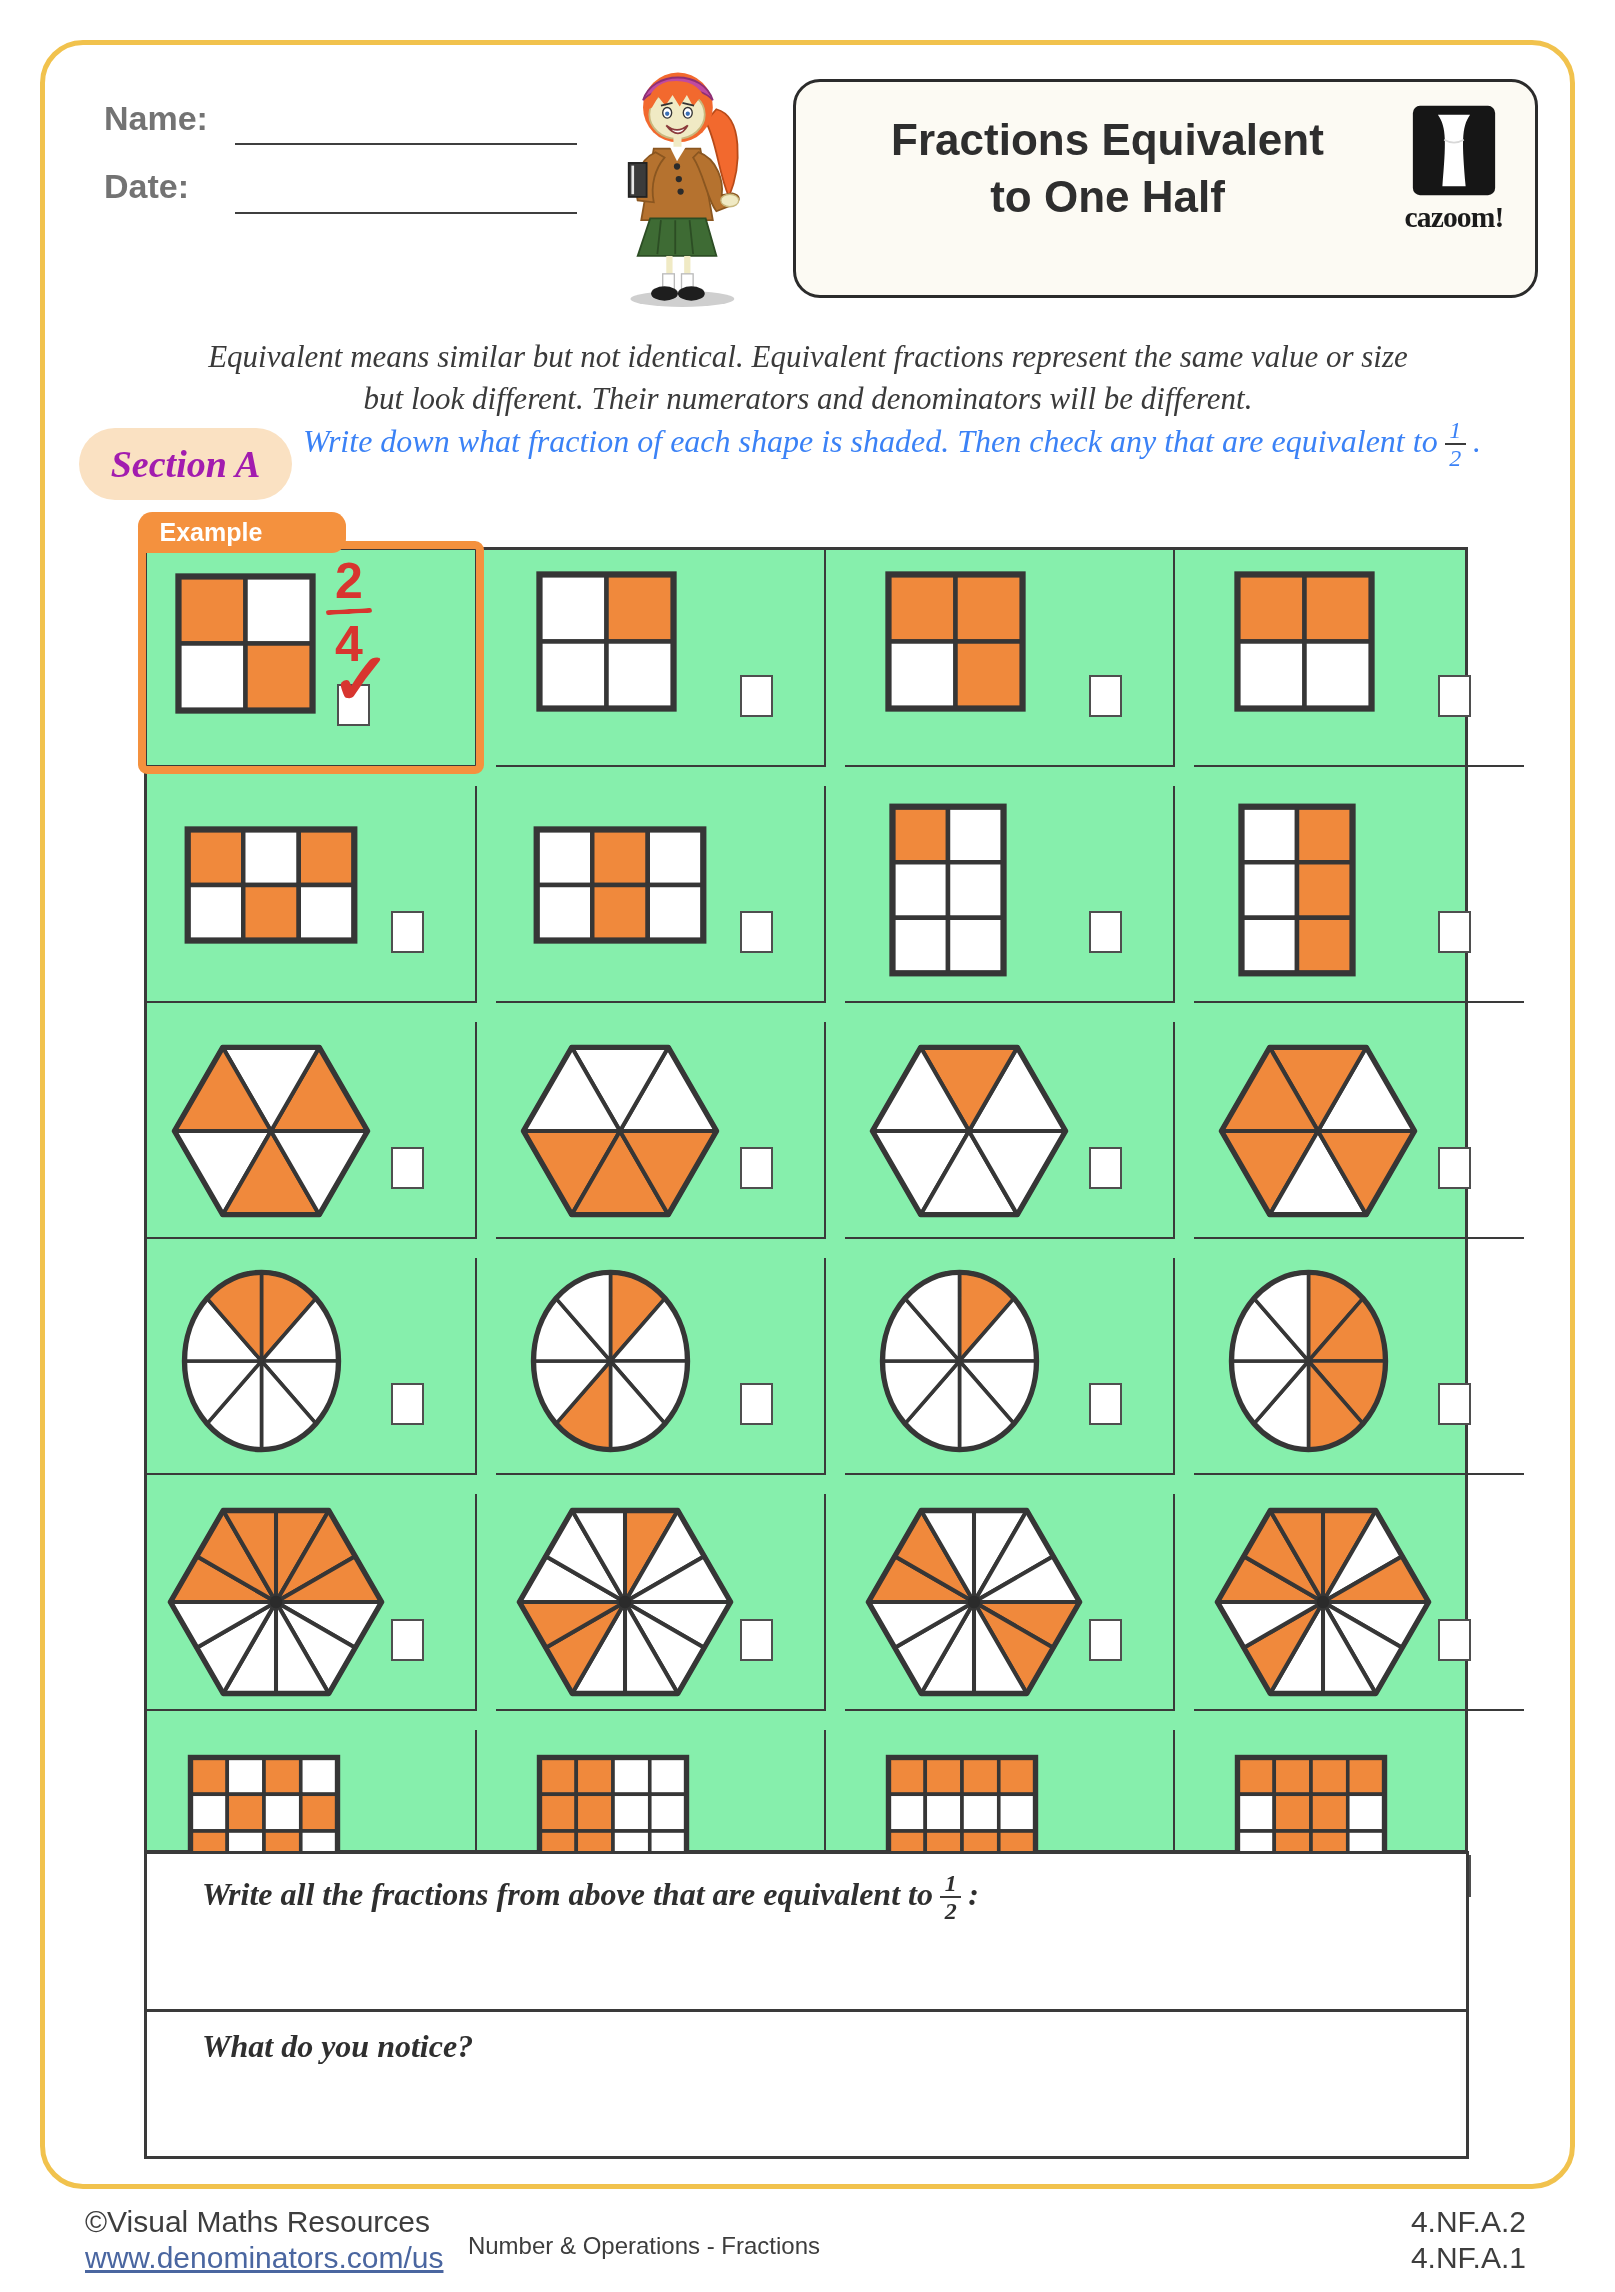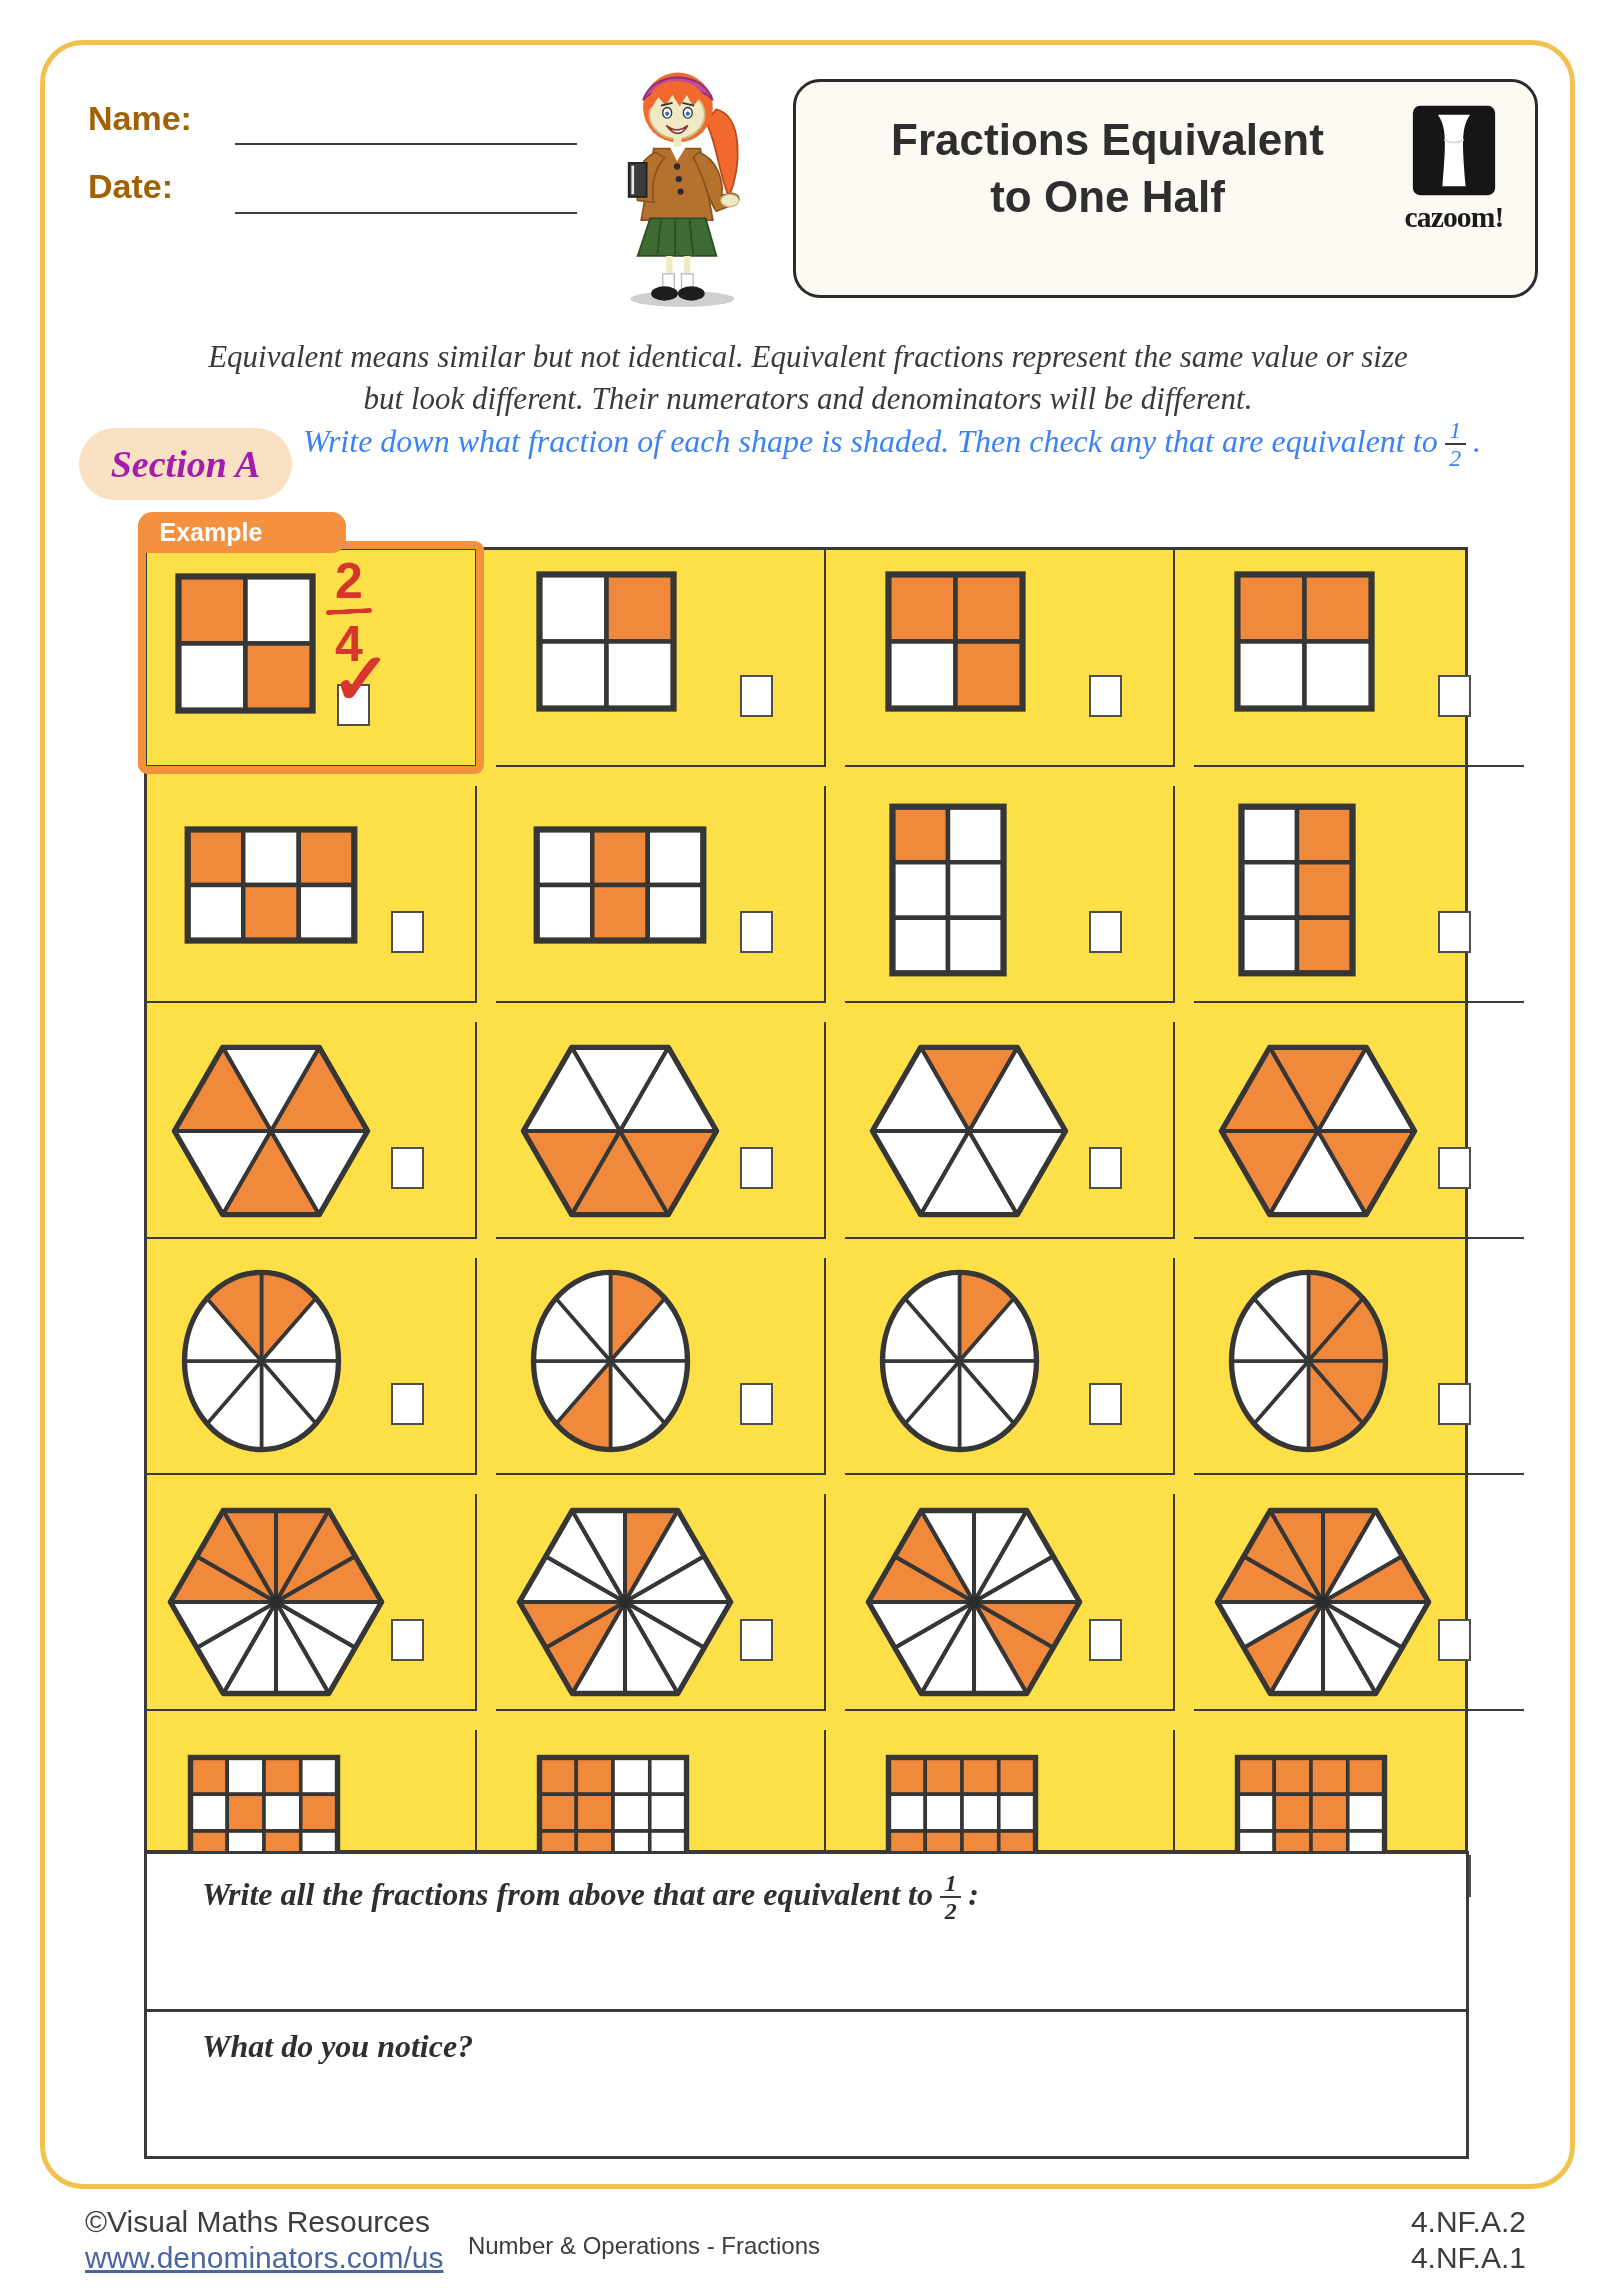--- a/index.html
+++ b/index.html
@@ -3,40 +3,40 @@
 <meta charset="utf-8">
 <style>
   html,body{margin:0;padding:0;background:#ffffff;}
   body{width:1616px;height:2293px;position:relative;font-family:"Liberation Sans",sans-serif;color:#3b3b3b;overflow:hidden;}
   .abs{position:absolute;}
 
   
   .page-frame{position:absolute;left:40px;top:40px;width:1525px;height:2139px;border:5.4px solid #F1C24D;border-radius:43px;background:#ffffff;}
 
   
-  .field-label{font-weight:bold;font-size:34px;color:#a16207;}
+  .field-label{font-weight:bold;font-size:34px;color:#737373;margin-left:16px;}
   .write-line{border-bottom:2.7px solid #3f3f3f;height:36px;}
 
   .title-box{position:absolute;left:793px;top:79px;width:745px;height:219px;background:#FCFAF3;border:3.6px solid #2b2b2b;border-radius:27px;box-sizing:border-box;}
   .title-text{position:absolute;left:25px;top:29px;width:573px;text-align:center;font-weight:bold;font-size:44px;line-height:57px;color:#2e2e2e;}
   .logo-wrap{position:absolute;right:23px;top:21.5px;width:116px;text-align:center;}
   .logo-text{font-family:"Liberation Serif",serif;font-weight:bold;font-size:29.6px;color:#1b1b1b;margin-top:1.8px;letter-spacing:-0.9px;text-align:center;}
 
   
   .intro{position:absolute;left:81px;width:1454px;text-align:center;font-family:"Liberation Serif",serif;font-style:italic;font-size:31px;color:#3a3a3a;}
   .section-pill{position:absolute;left:79px;top:428px;width:213px;height:72px;background:#FAE1C2;border-radius:36px;display:flex;align-items:center;justify-content:center;}
   .section-pill span{font-family:"Liberation Serif",serif;font-style:italic;font-weight:bold;font-size:38px;color:#a21caf;}
   .section-instr{position:absolute;left:303px;top:417px;width:1182px;font-family:"Liberation Serif",serif;font-style:italic;font-size:32px;color:#3b82f6;}
 
   .ifrac{display:inline-block;text-align:center;vertical-align:-14.3px;margin:0 7.2px;}
   .ifrac .fn{display:block;font-size:24px;line-height:26px;border-bottom:2.7px solid #3b3b3b;padding:0 4.5px;}
   .ifrac .fd{display:block;font-size:24px;line-height:27px;}
 
   
-  .sheet-grid{position:absolute;left:144px;top:547px;width:1318px;height:1300px;border:3.6px solid #3a3a3a;display:grid;grid-template-columns:repeat(4,330px);grid-template-rows:repeat(6,217px);background:#fde047;gap:19px;}
+  .sheet-grid{position:absolute;left:144px;top:547px;width:1318px;height:1300px;border:3.6px solid #3a3a3a;display:grid;grid-template-columns:repeat(4,330px);grid-template-rows:repeat(6,217px);background:#86efac;gap:19px;}
   .cell{position:relative;border-right:2.7px solid #3a3a3a;border-bottom:2.7px solid #3a3a3a;box-sizing:border-box;}
   .cell:nth-child(4n){border-right:none;}
   .cell:nth-child(n+21){border-bottom:none;}
   .shape-wrap{position:absolute;}
   .answer-checkbox{position:absolute;left:244px;top:125px;width:29px;height:38px;background:#fff;border:2.7px solid #4f4f4f;}
 
   
   .example-frame{position:absolute;inset:-9px;border:8px solid #F4913E;border-radius:9px;pointer-events:none;z-index:2;}
   .example-tab{position:absolute;top:-38px;left:-9px;width:208px;height:41px;background:#F4913E;border-radius:14.3px 14.3px 14.3px 0;color:#ffffff;font-weight:bold;font-size:25px;display:flex;align-items:center;padding-left:21.5px;box-sizing:border-box;z-index:3;}
   .red-fraction{position:absolute;left:177px;top:3.6px;width:50px;text-align:center;color:#D8352F;font-weight:bold;z-index:3;}

